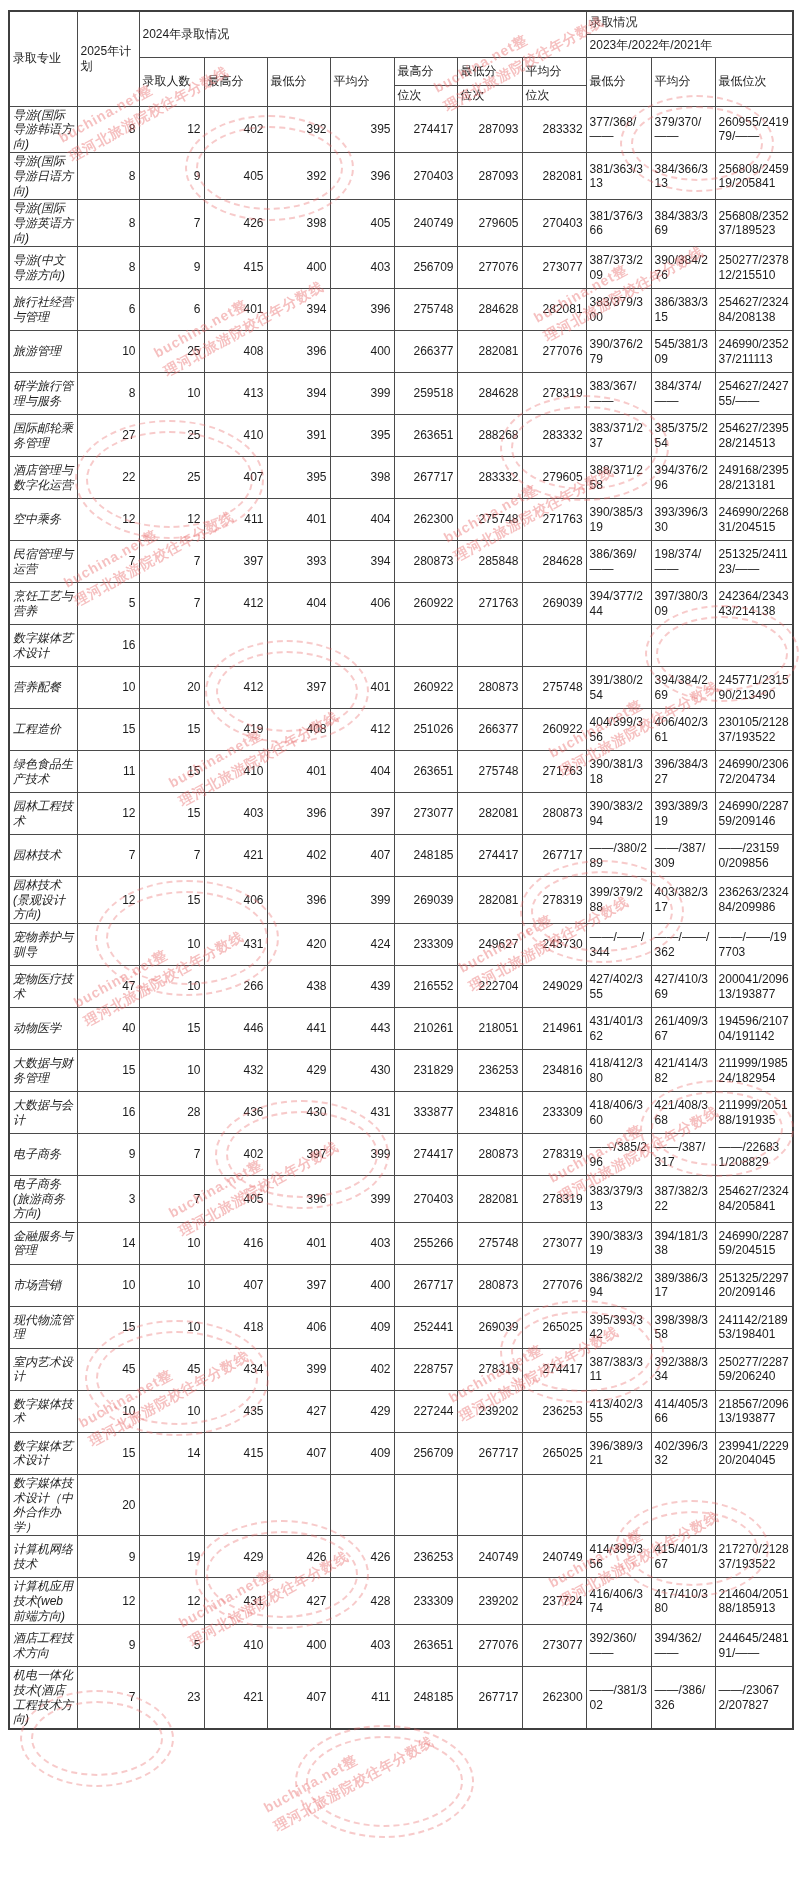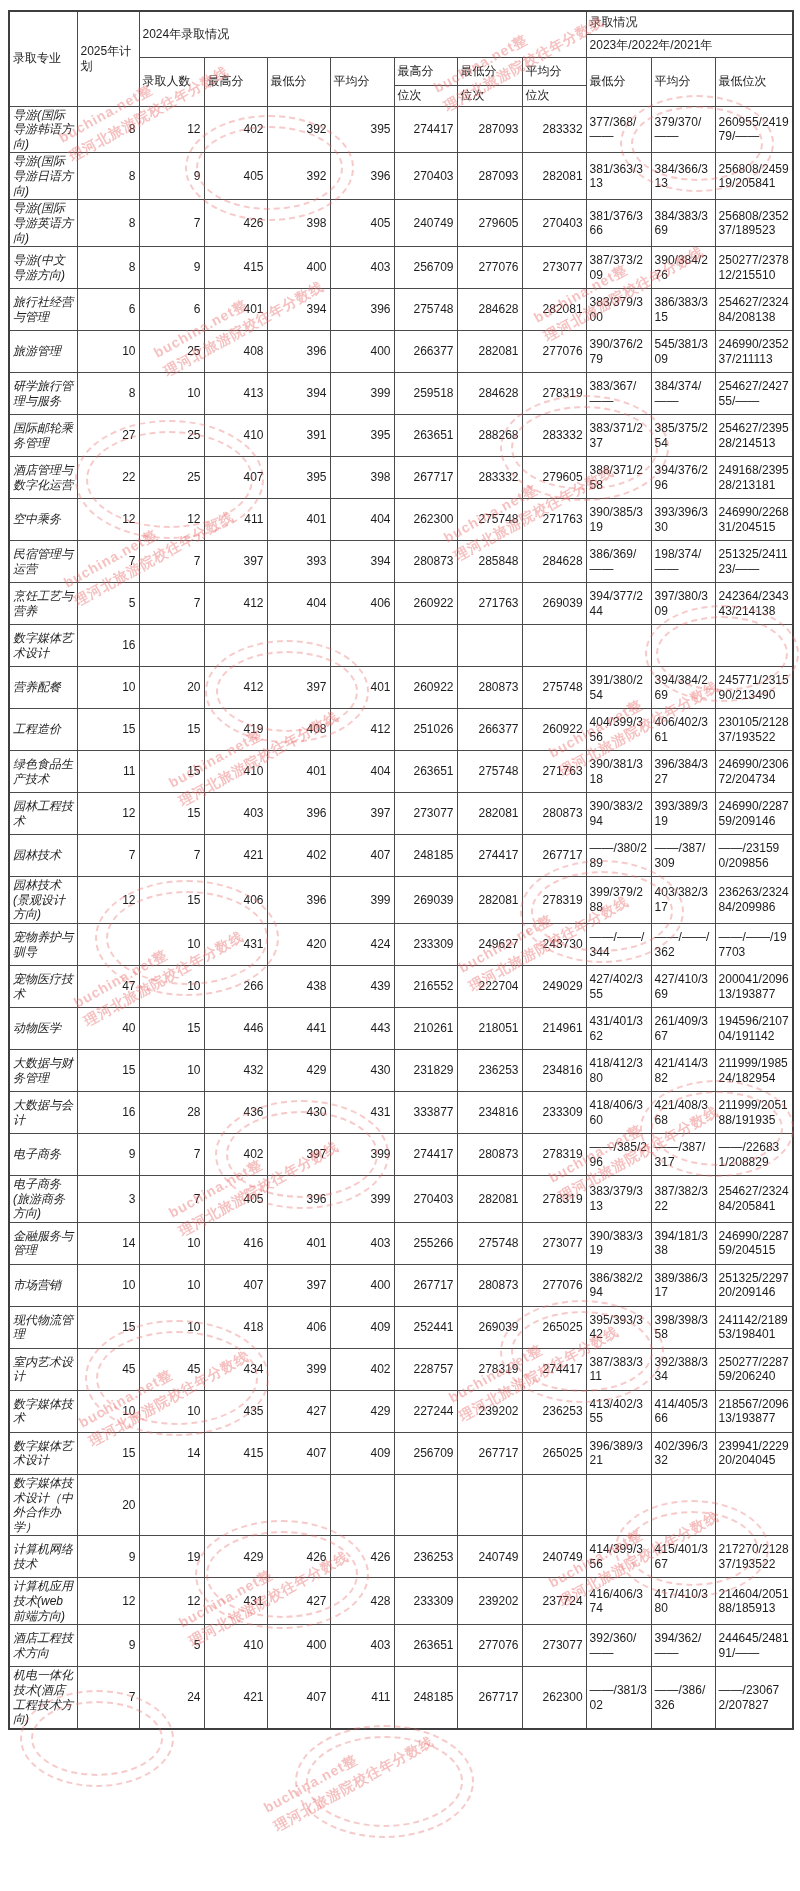--- a/index.html
+++ b/index.html
@@ -593,21 +593,21 @@
           <td class="c-num">263651</td>
           <td class="c-num">277076</td>
           <td class="c-num">273077</td>
           <td class="c-prev">392/360/——</td>
           <td class="c-prev">394/362/——</td>
           <td class="c-prev">244645/248191/——</td>
         </tr>
         <tr>
           <td class="c-major">机电一体化技术(酒店工程技术方向)</td>
           <td class="c-num">7</td>
-          <td class="c-num">24</td>
+          <td class="c-num">23</td>
           <td class="c-num">421</td>
           <td class="c-num">407</td>
           <td class="c-num">411</td>
           <td class="c-num">248185</td>
           <td class="c-num">267717</td>
           <td class="c-num">262300</td>
           <td class="c-prev">——/381/302</td>
           <td class="c-prev">——/386/326</td>
           <td class="c-prev">——/230672/207827</td>
         </tr>

